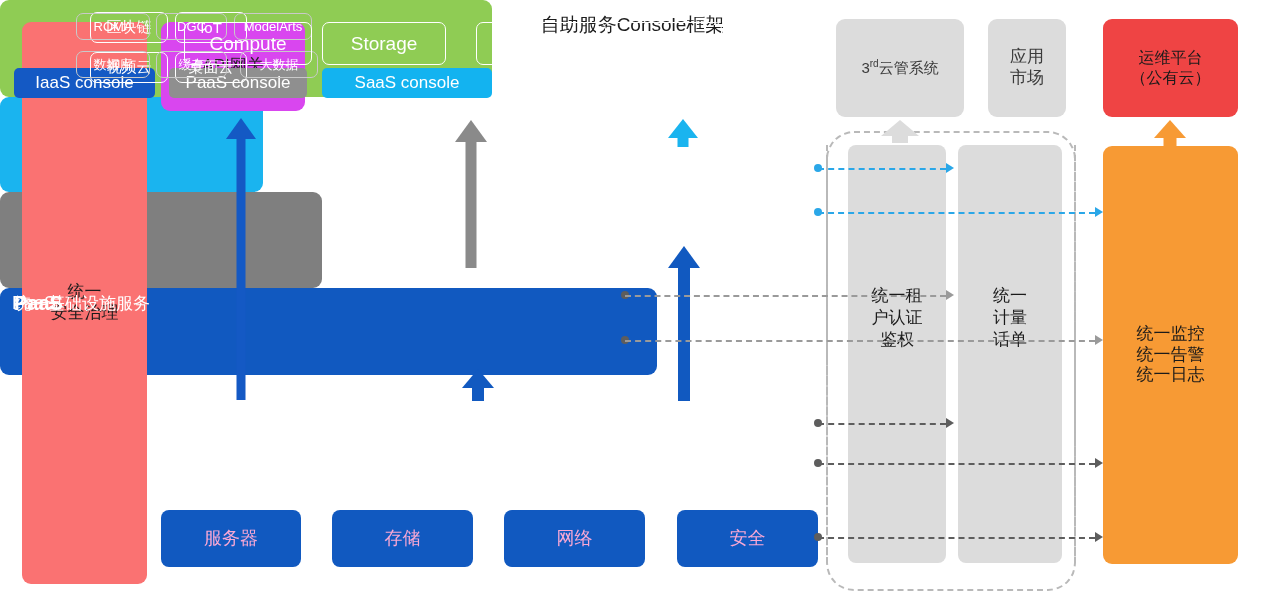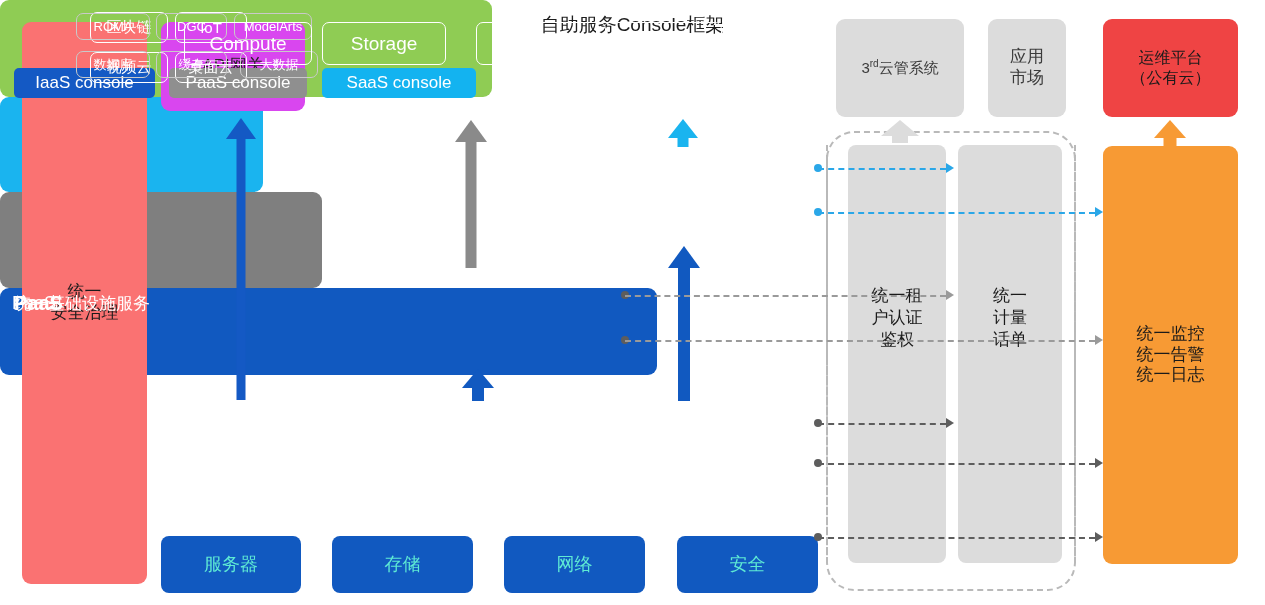--- a/index.html
+++ b/index.html
@@ -39,21 +39,21 @@
     position:absolute;left:0;top:12px;width:100%;
     text-align:center;font-size:19px;color:#1d1d1d;
   }
   .console-chip{
     position:absolute;top:68px;height:30px;
     display:flex;align-items:center;justify-content:center;
     font-size:17px;color:#ffffff;border-radius:5px;
   }
   #chip-iaas{left:14px;width:141px;background:#1459c4;}
   #chip-paas{left:169px;width:138px;background:#8f8f8f;}
-  #chip-saas{left:322px;width:154px;background:#13b3f0;}
+  #chip-saas{left:322px;width:170px;background:#13b3f0;}
 
   
   #thirdparty{
     left:836px;top:19px;width:128px;height:98px;
     background:#dcdcdc;color:#3b3b3b;font-size:15px;border-radius:9px;
   }
   #thirdparty sup{font-size:10px;vertical-align:super;}
   #appmarket{
     left:988px;top:19px;width:78px;height:98px;
     background:#dcdcdc;color:#3b3b3b;font-size:17px;border-radius:9px;
@@ -114,21 +114,21 @@
     display:flex;align-items:center;justify-content:center;
     border:1.6px solid #ffffff;border-radius:7px;color:#ffffff;font-size:19px;
   }
   #ic-0{left:184px;width:126px;}
   #ic-1{left:322px;width:122px;}
   #ic-2{left:476px;width:128px;}
   #ic-3{left:596px;width:124px;}
 
   
   .bot{
-    top:536px;height:57px;background:#1159c0;color:#5eead4;font-size:18px;border-radius:8px;
+    top:510px;height:57px;background:#1159c0;color:#f9a8d4;font-size:18px;border-radius:8px;
   }
   #b-0{left:161px;width:140px;}
   #b-1{left:332px;width:141px;}
   #b-2{left:504px;width:141px;}
   #b-3{left:677px;width:141px;}
 
   
   #dashed-zone{
     position:absolute;left:826px;top:131px;width:250px;height:460px;
     border:2.5px dashed #b9b9b9;border-radius:28px;box-sizing:border-box;

